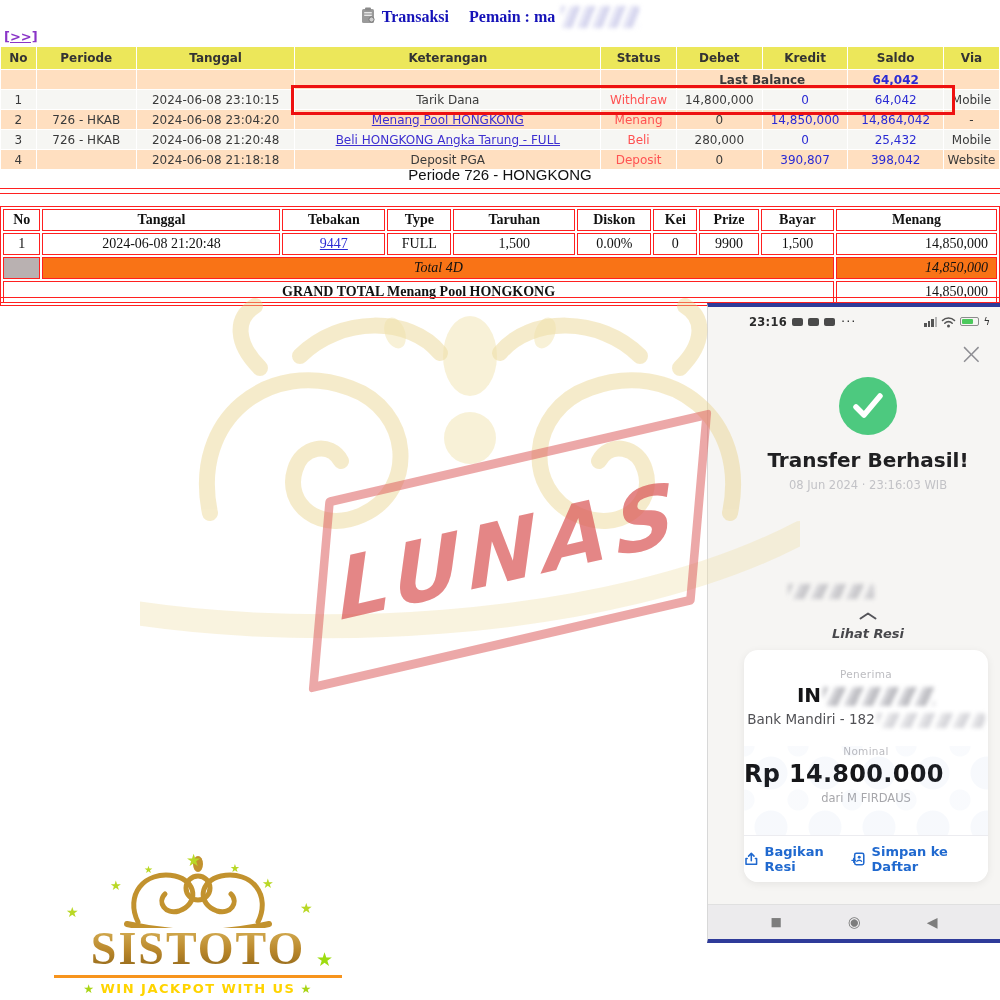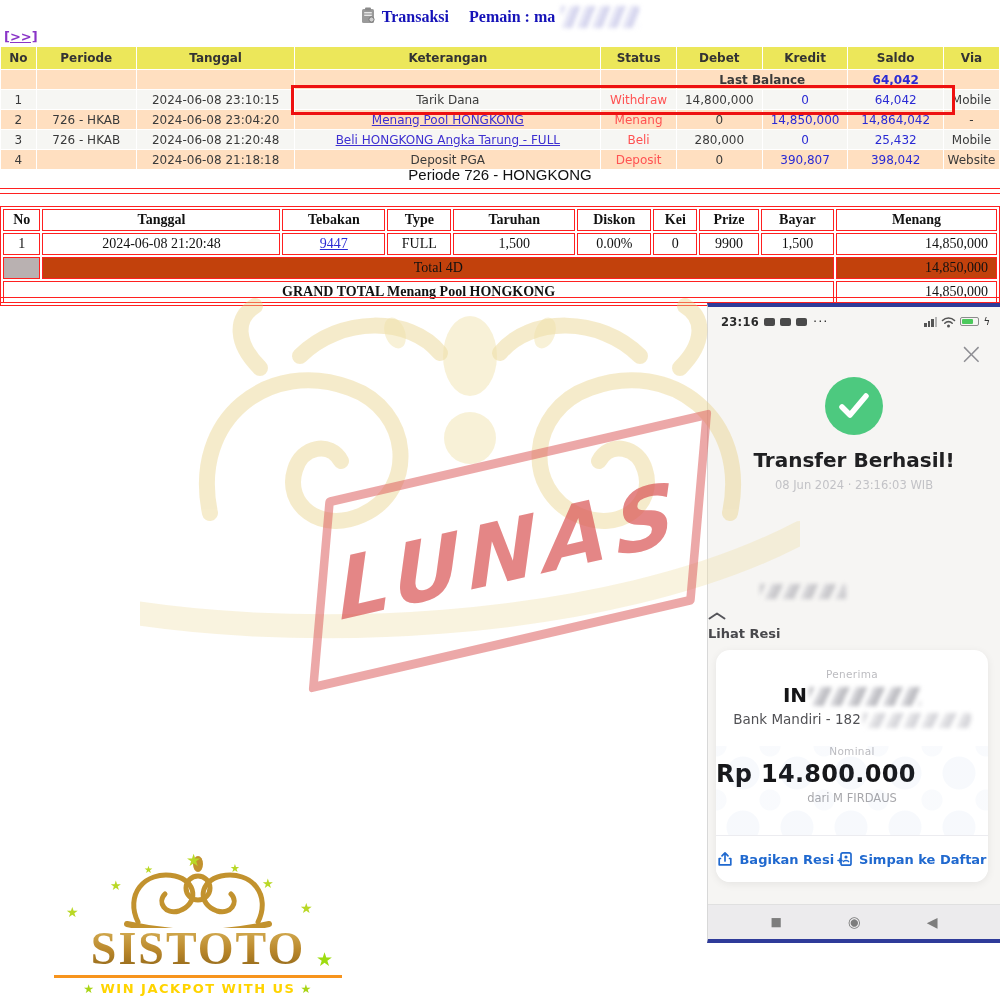--- a/index.html
+++ b/index.html
@@ -33,55 +33,55 @@
      font-family:Liberation Sans, sans-serif;font-size:15px;color:#111;z-index:2;}
   .redline{position:absolute;left:0;width:1000px;height:0;border-top:1px solid #ff2020;z-index:2;}
 
   
   .t2wrap{position:absolute;left:0;top:206px;width:1000px;z-index:2;font-family:"Liberation Serif",serif;}
   table.t2{width:100%;border-collapse:separate;border-spacing:2px;border:1px solid #ff2020;}
   .t2 th,.t2 td{border:1px solid #ff2020;padding:2px 4px;text-align:center;font-size:14px;color:#111;background:#fff;}
   .t2 th{font-weight:bold;}
   .t2 a{color:#2a2ad4;text-decoration:underline;cursor:pointer;}
   .t2 .tot-no{background:#b9b1b1;}
-  .t2 .tot{background:#c2410c;}
+  .t2 .tot{background:#f97316;font-style:italic;}
   .t2 .rnum{text-align:right;padding-right:8px;}
   .t2 .gbold{font-weight:bold;margin-top:41px;}
 
   
   .ornament{position:absolute;left:140px;top:298px;z-index:4;pointer-events:none;}
 
   
   .stamp{position:absolute;left:312px;top:458px;width:378px;height:168px;z-index:5;
      border:9px solid rgba(221,96,96,.55);border-radius:4px;
      transform:rotate(-13deg) skewX(-18deg);display:flex;align-items:center;justify-content:center;pointer-events:none;}
   .stamp span{font-style:italic;font-weight:bold;font-size:84px;letter-spacing:8px;
      color:rgba(218,88,88,.72);transform:skewX(8deg);font-family:"DejaVu Sans",sans-serif;}
 
   
   .phone{position:absolute;left:707px;top:303px;width:293px;height:640px;background:#f6f5f3;z-index:3;
-     border-top:4px solid #2e3b99;border-bottom:4px solid #2e3b99;border-left:1px solid #d8d8d8;box-sizing:border-box;}
+     border-top:4px solid #2e3b99;border-bottom:4px solid #2e3b99;border-left:1px solid #d8d8d8;box-sizing:border-box;padding-left:28px;}
   .sbar{display:flex;align-items:center;padding:7px 10px 0 13px;color:#2b2b2b;}
   .sbar .time{font-size:11.5px;font-weight:bold;letter-spacing:.3px;}
   .sq{display:inline-block;width:11px;height:8px;background:#4a4a4a;border-radius:2px;margin-left:5px;}
   .dots{font-size:13px;color:#333;margin-left:6px;letter-spacing:1px;}
   .sright{margin-left:auto;display:flex;align-items:center;gap:4px;}
   .bars{display:flex;align-items:flex-end;gap:1px;}
   .bars i{display:block;width:2.5px;background:#555;}
   .batt{width:19px;height:9px;border:1px solid #8c8c8c;border-radius:2px;padding:1px;box-sizing:border-box;}
   .batt i{display:block;height:100%;width:72%;background:#4cc95c;border-radius:1px;}
   .bolt{font-size:10px;color:#333;}
   .close-x{position:absolute;right:16px;top:32px;font-size:30px;color:#8e8e93;font-weight:300;line-height:1;cursor:pointer;}
   .check-wrap{margin-top:48px;display:flex;justify-content:center;}
   .check{width:58px;height:58px;border-radius:50%;background:#4dc97f;display:flex;align-items:center;justify-content:center;}
   .ph-title{margin-top:13px;text-align:center;font-size:20px;font-weight:bold;color:#202022;}
   .ph-date{margin-top:6px;text-align:center;font-size:11.5px;color:#c2c2c6;}
   .notif-blur{margin:92px 0 0 52px;width:86px;height:15px;filter:blur(2px);border-radius:2px;
      background:repeating-linear-gradient(115deg,rgba(140,140,150,.45) 0 5px,rgba(252,252,252,.2) 5px 11px,rgba(160,160,170,.4) 11px 16px);}
-  .handle{margin-top:6px;text-align:left;}
+  .handle{margin-top:6px;text-align:center;font-style:italic;}
   .handle .lbl{font-size:13px;font-weight:bold;color:#48484c;margin-top:2px;cursor:pointer;}
   .card{margin:9px 12px 0 8px;background:#fff;border-radius:14px;box-shadow:0 2px 8px rgba(0,0,0,.07);
      height:232px;position:relative;overflow:hidden;display:flex;flex-direction:column;}
   .card .pat{position:absolute;left:0;right:0;top:96px;bottom:46px;opacity:.5;pointer-events:none;
      background-image:radial-gradient(circle,rgba(100,145,210,.10) 16px,transparent 17px),
                       radial-gradient(circle,rgba(100,145,210,.08) 10px,transparent 11px);
      background-size:54px 54px,54px 54px;background-position:0 0,27px 27px;}
   .lab{margin-top:0;text-align:center;font-size:10.5px;color:#bcbcc0;letter-spacing:.3px;}
   .name-row{margin-top:3px;text-align:center;font-size:20px;font-weight:800;color:#151517;}
   .name-blur{width:112px;height:19px;vertical-align:middle;margin-left:2px;filter:blur(2px);display:inline-block;border-radius:2px;

